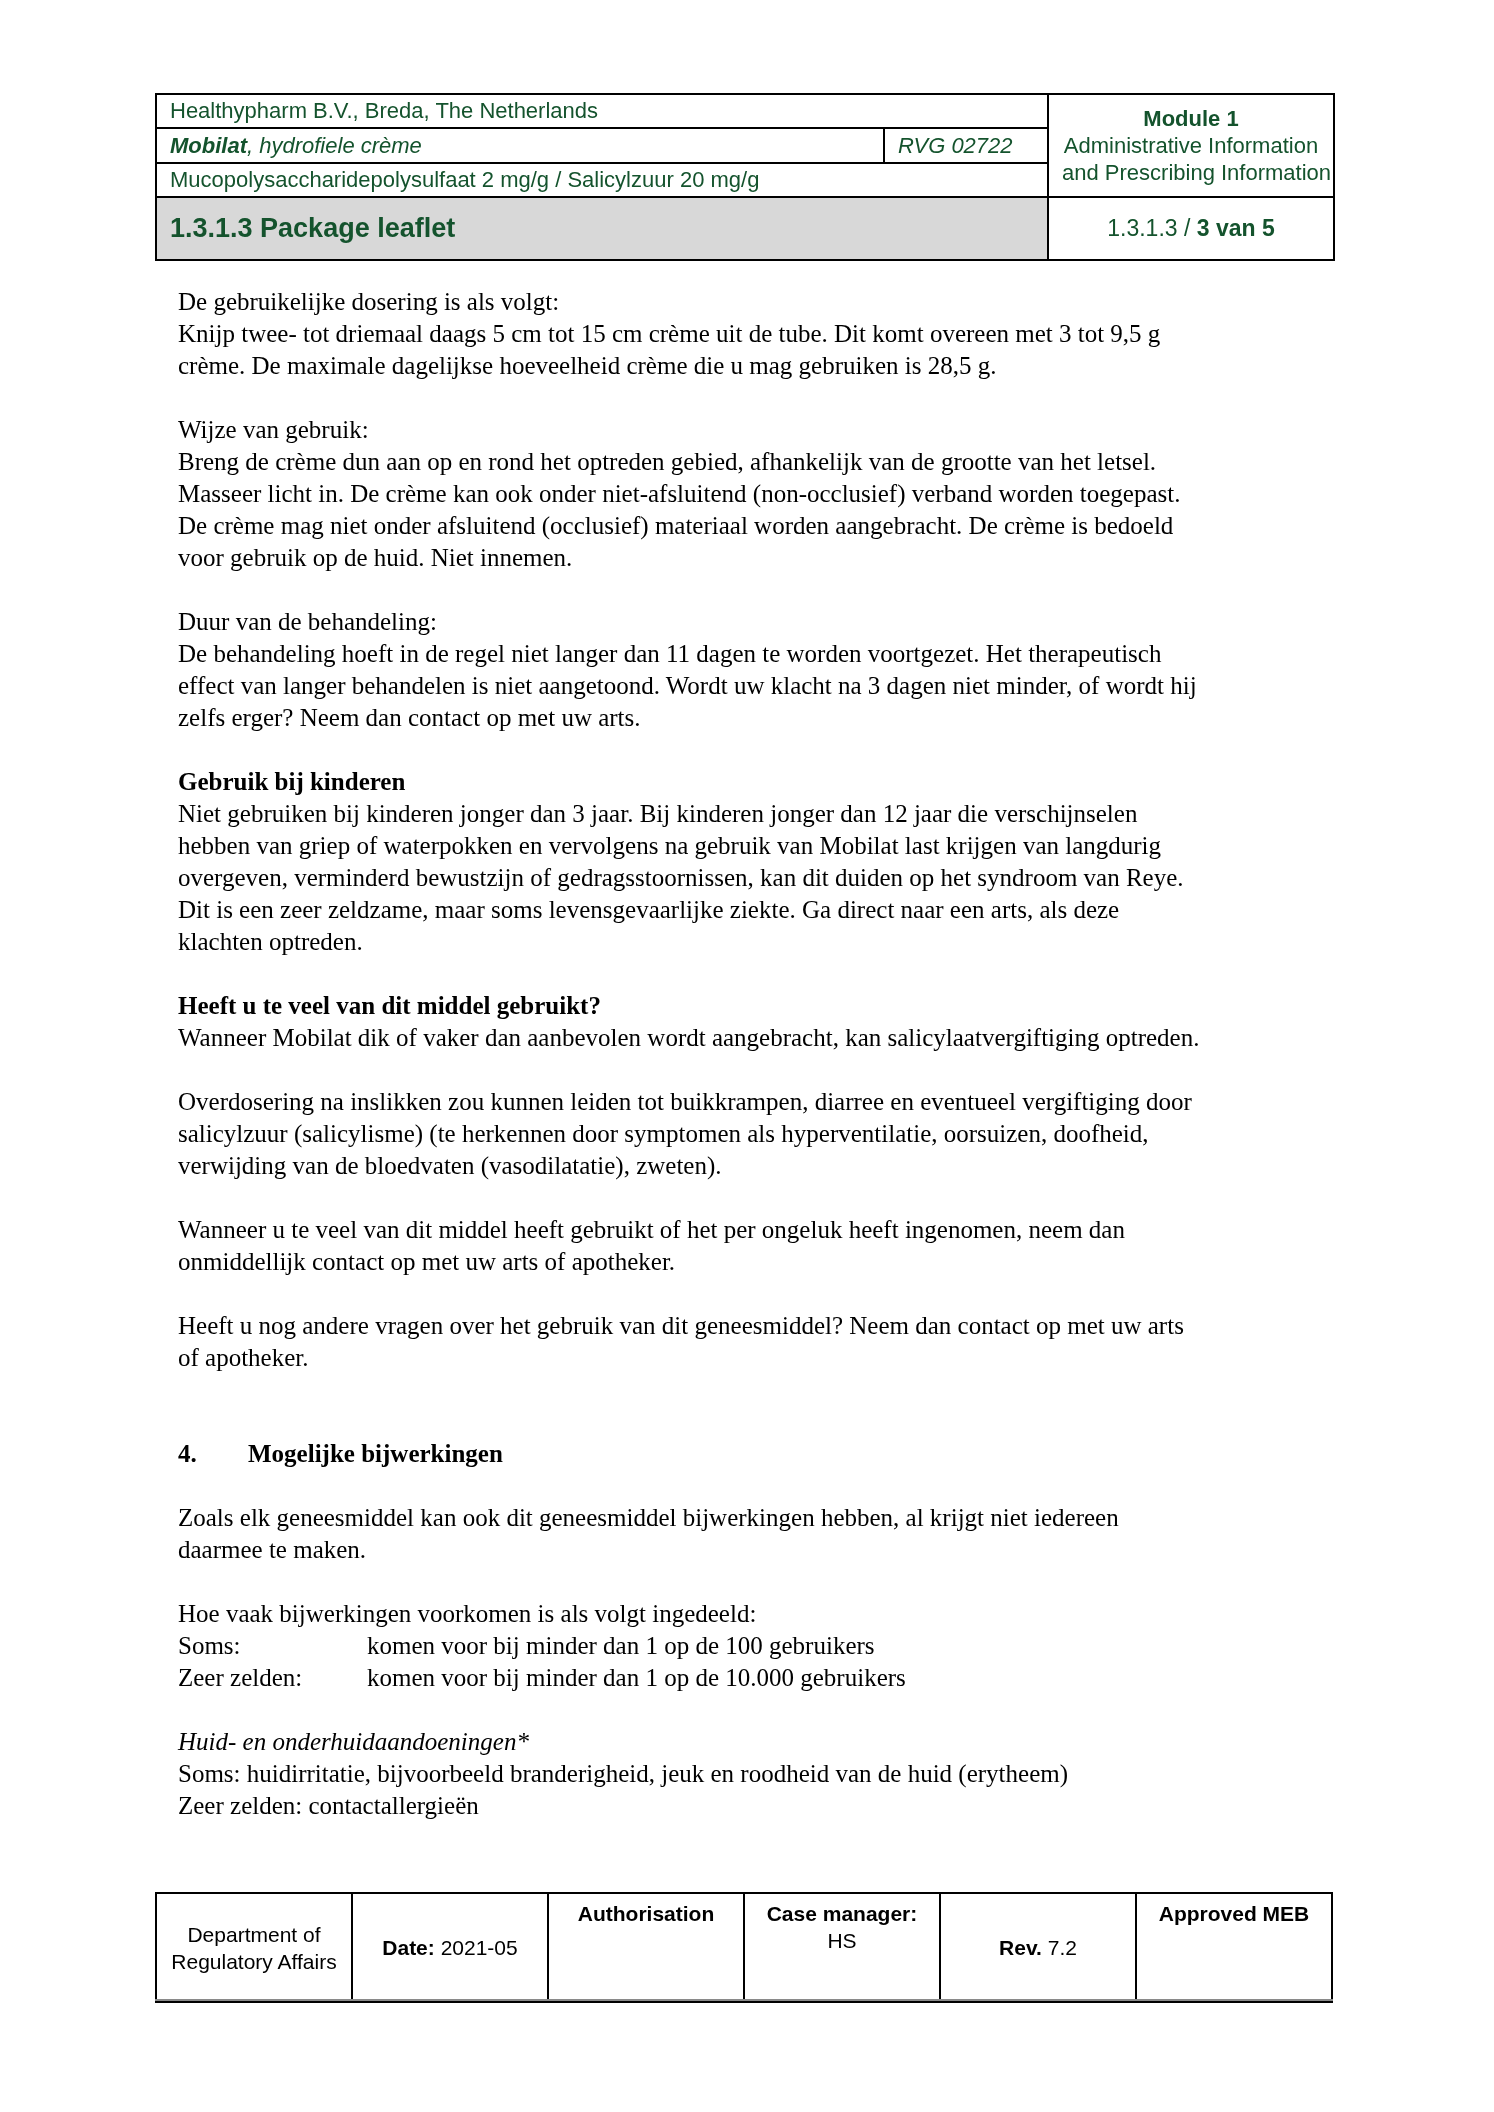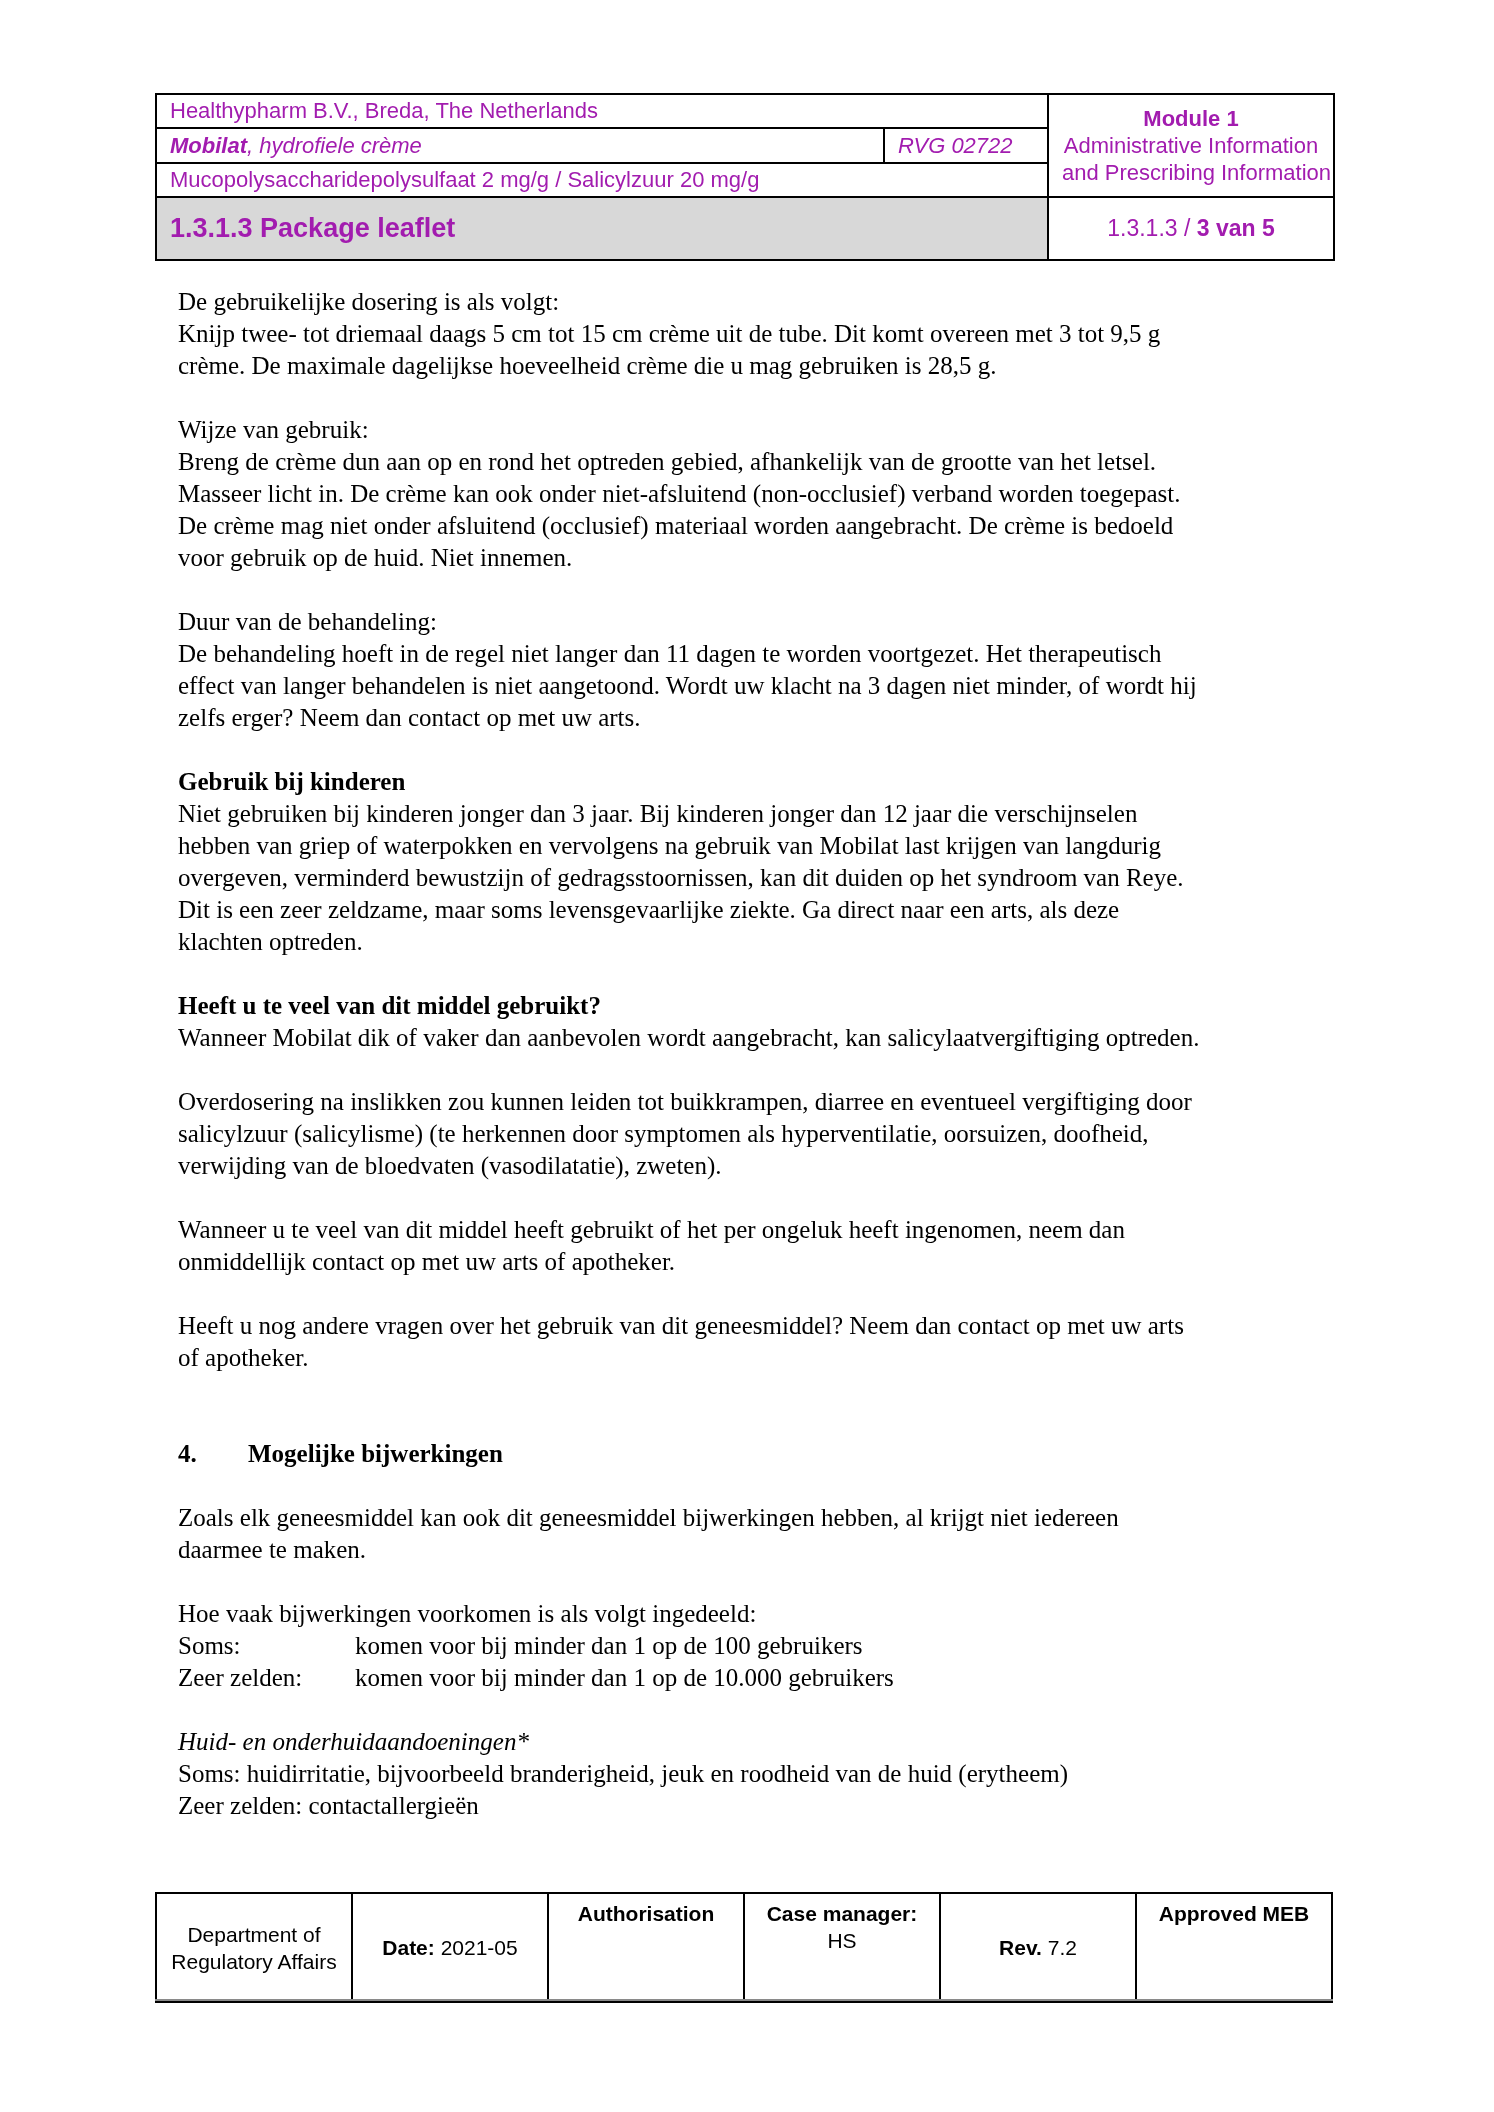--- a/index.html
+++ b/index.html
@@ -9,21 +9,21 @@
     background:#ffffff;
     font-family:"Liberation Sans",sans-serif;
     color:#000;
     overflow:hidden;
   }
 
   
   table.hdr{
     position:absolute;left:155px;top:93px;width:1178px;
     border-collapse:collapse;table-layout:fixed;
-    font-size:22px;color:#a21caf;
+    font-size:22px;color:#14532d;
   }
   table.hdr td{
     border:2px solid #000;
     padding:0 13px;
     vertical-align:middle;
     overflow:hidden;white-space:nowrap;
   }
   tr.h-r1{height:34px;}
   tr.h-r2{height:35px;padding-left:32px;}
   tr.h-r3{height:34px;}
@@ -44,21 +44,21 @@
 
   
   .body-text{
     position:absolute;left:178px;top:286px;width:1140px;
     font-family:"Liberation Serif",serif;
     font-size:25px;line-height:32px;color:#000;
   }
   .body-text .ln{height:32px;white-space:nowrap;}
   .body-text .numbered{display:flex;}
   .body-text .num{width:70px;font-weight:bold;}
-  .body-text .tabrow{display:flex;}
+  .body-text .tabrow{display:flex;gap:12px;}
   .body-text .tablabel{width:177px;}
 
   
   table.ftr{
     position:absolute;left:155px;top:1892px;width:1178px;
     border-collapse:collapse;table-layout:fixed;
     font-size:21px;line-height:27px;text-align:center;
   }
   table.ftr td{
     border:2px solid #000;

